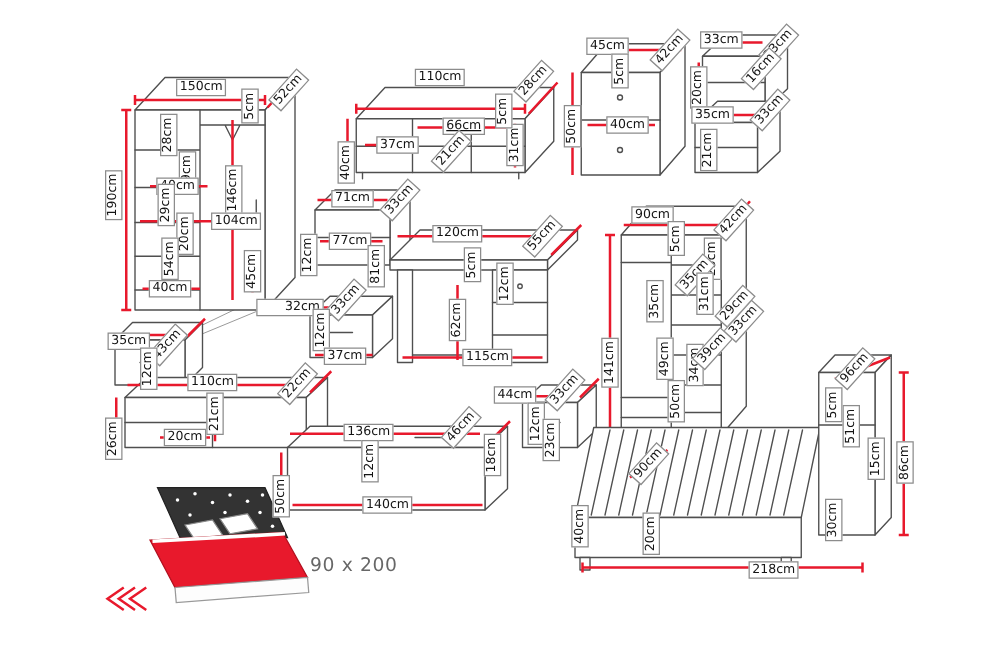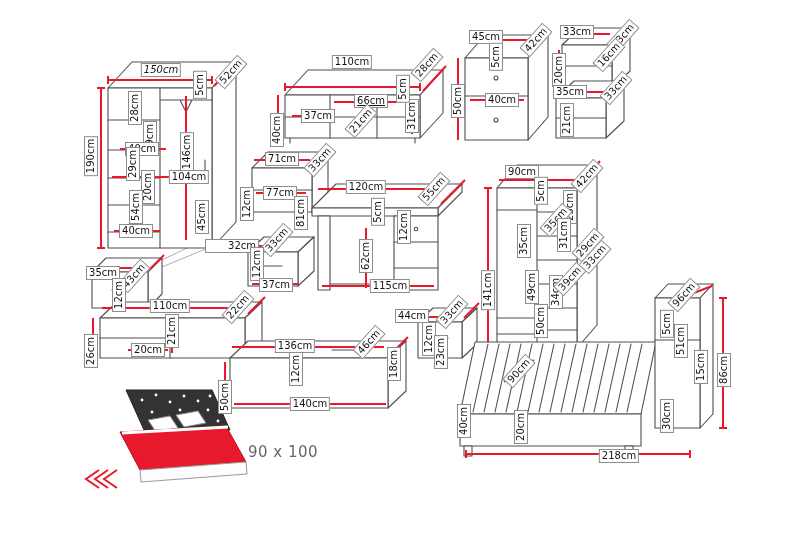--- a/index.html
+++ b/index.html
@@ -175,22 +175,22 @@
       <polygon class="pillow" points="148,420 170,416 178,428 156,432"></polygon>
       <polygon class="pillow" points="176,415 198,411 206,423 184,427"></polygon>
       <polygon class="blanket" points="120,432 226,426 246,462 140,470"></polygon>
       <path d="M122,433 L228,427" stroke="#ffffff" stroke-width="3" fill="none"></path>
       <polygon class="base" points="140,470 246,462 247,474 141,482"></polygon>
       <path class="dim" stroke-width="2.5" d="M117,470 L104,479 L117,488 M108,470 L95,479 L108,488 M99,470 L86,479 L99,488"></path>
     </g>
   </svg>
 
   <div id="labels-layer">
-    <div class="size-note">90 x 100</div>
-  <div class="dim-label" style="left: 161px; top: 70px; transform: translate(-50%, -50%) rotate(0deg); font-style: italic;">150cm</div>
+    <div class="size-note">90 x 200</div>
+  <div class="dim-label" style="left: 161px; top: 70px; transform: translate(-50%, -50%) rotate(0deg);">150cm</div>
       <div class="dim-label" style="left: 231px; top: 72px; transform: translate(-50%, -50%) rotate(-48deg);">52cm</div>
       <div class="dim-label" style="left: 200px; top: 85px; transform: translate(-50%, -50%) rotate(-90deg);">5cm</div>
       <div class="dim-label" style="left: 135px; top: 108px; transform: translate(-50%, -50%) rotate(-90deg);">28cm</div>
       <div class="dim-label" style="left: 150px; top: 138px; transform: translate(-50%, -50%) rotate(-90deg);">29cm</div>
       <div class="dim-label" style="left: 142px; top: 149px; transform: translate(-50%, -50%) rotate(0deg);">40cm</div>
       <div class="dim-label" style="left: 133px; top: 164px; transform: translate(-50%, -50%) rotate(-90deg);">29cm</div>
       <div class="dim-label" style="left: 187px; top: 152px; transform: translate(-50%, -50%) rotate(-90deg);">146cm</div>
       <div class="dim-label" style="left: 91px; top: 156px; transform: translate(-50%, -50%) rotate(-90deg);">190cm</div>
       <div class="dim-label" style="left: 148px; top: 187px; transform: translate(-50%, -50%) rotate(-90deg);">20cm</div>
       <div class="dim-label" style="left: 136px; top: 207px; transform: translate(-50%, -50%) rotate(-90deg);">54cm</div>

